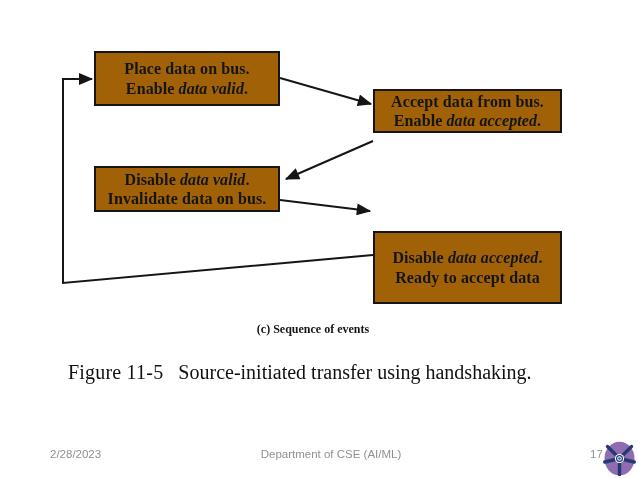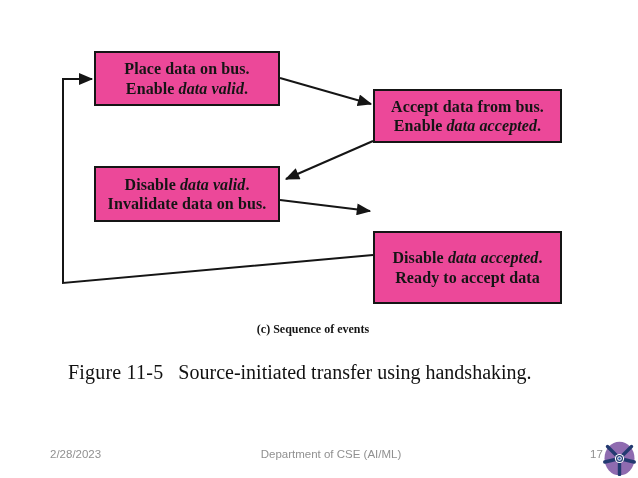--- a/index.html
+++ b/index.html
@@ -3,28 +3,28 @@
 <meta charset="utf-8">
 <style>
   html,body { margin:0; padding:0; background:#fff; }
   .slide {
     position:relative; width:638px; height:478px; background:#ffffff;
     overflow:hidden; font-family:"Liberation Serif","DejaVu Serif",serif;
   }
   
   .fbox {
     position:absolute; box-sizing:border-box;
-    border:2px solid #151515; background:#ec4899;
+    border:2px solid #151515; background:#a16207;
     display:flex; flex-direction:column; justify-content:center; align-items:center;
     text-align:center; font-size:16px; font-weight:600; color:#151515;
     line-height:1.2; letter-spacing:0.1px; white-space:nowrap;
   }
   #box-place    { left:94px;  top:51px;  width:186px; height:55px; }
-  #box-accept   { left:373px; top:89px;  width:189px; height:54px; }
-  #box-disable-valid { left:94px; top:166px; width:186px; height:56px; }
+  #box-accept   { left:373px; top:89px;  width:189px; height:44px; }
+  #box-disable-valid { left:94px; top:166px; width:186px; height:46px; }
   #box-disable-accepted { left:373px; top:195px; width:189px; height:73px;margin-top:36px; }
   .fbox em { font-style:italic; }
 
   .arrows { position:absolute; left:0; top:0; pointer-events:none; }
 
   .subcaption {
     position:absolute; top:322px; left:313px; transform:translateX(-50%);
     font-size:12px; font-weight:600; color:#151515; white-space:nowrap;text-align:center;
   }
   .figcaption {

